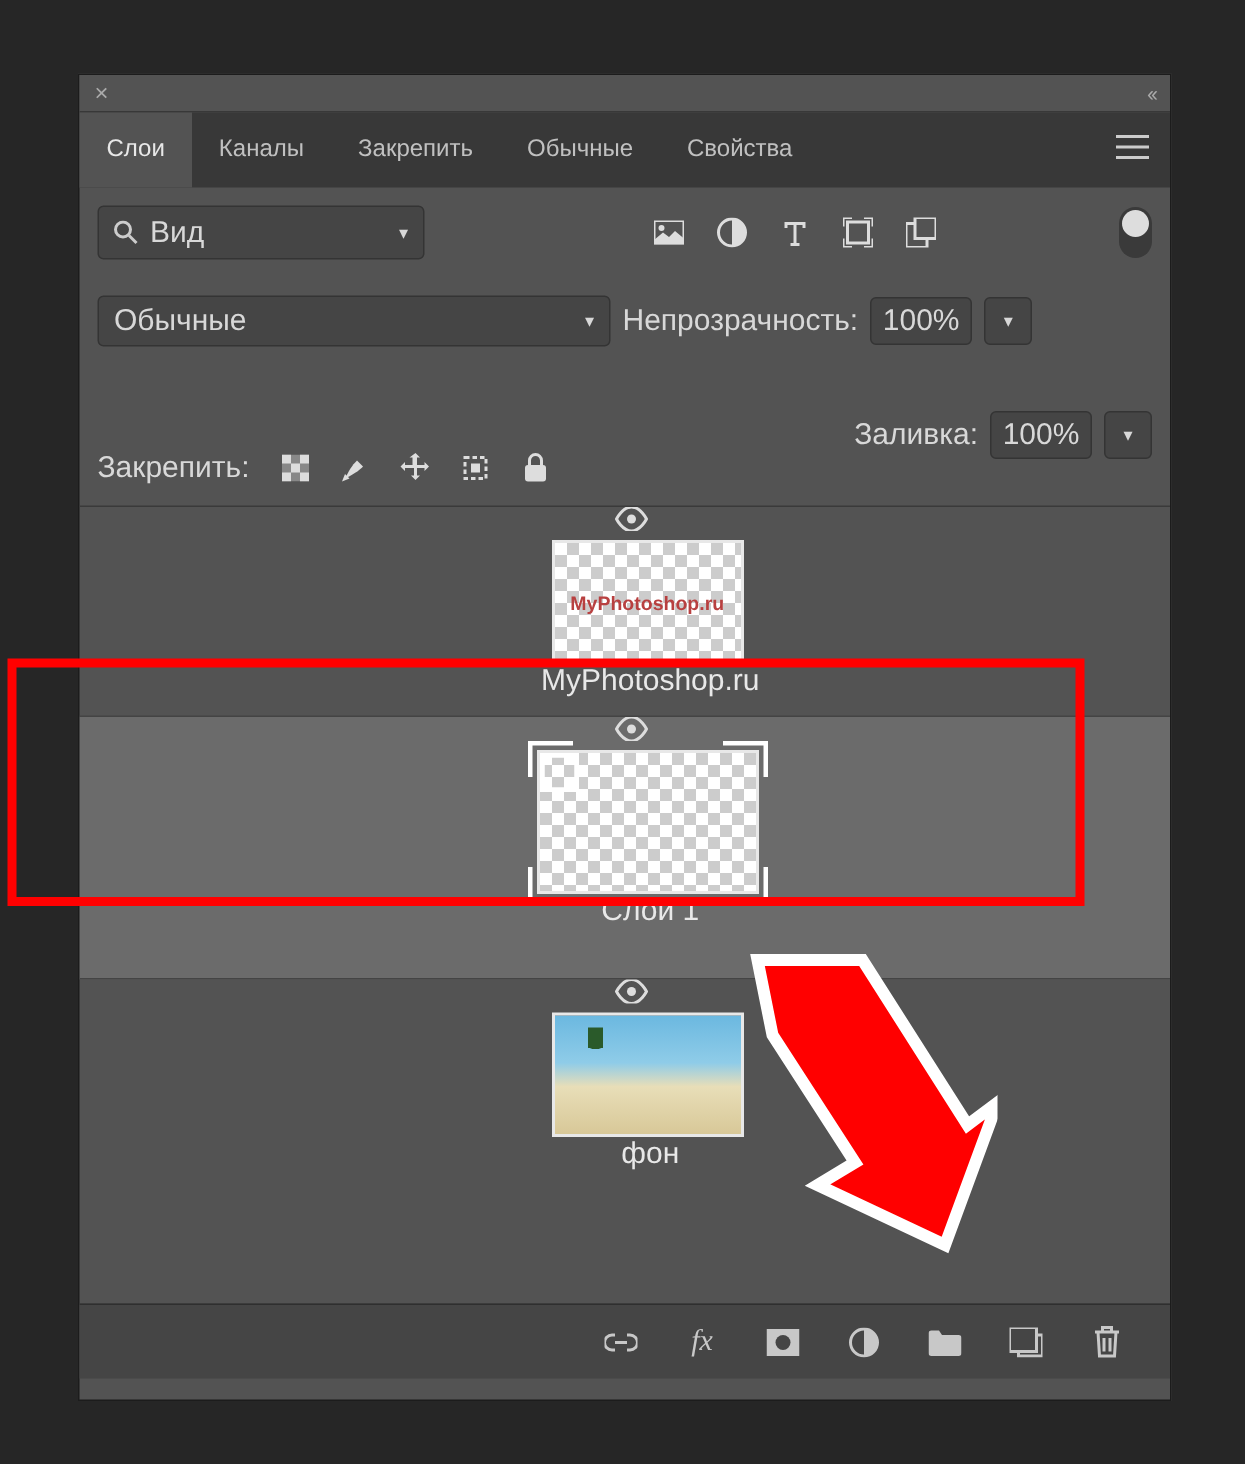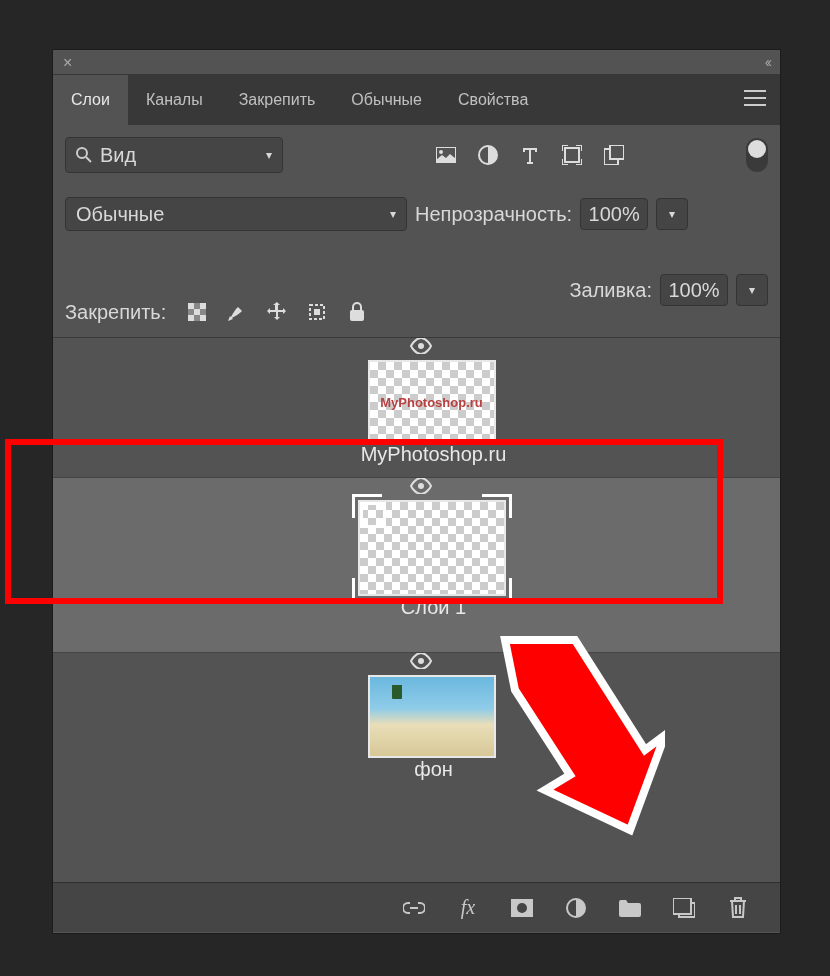--- a/index.html
+++ b/index.html
@@ -135,21 +135,21 @@
   }
   .arrow {
     position:absolute;
     left:475px; top:620px;
     width:190px; height:220px;
     z-index:6;
     pointer-events:none;
   }
   
   .bottom-bar {
-    position:absolute; bottom:1px; left:0; right:0;
+    position:absolute; bottom:14px; left:0; right:0;
     height:50px;
     background:#454545;
     border-top:1px solid #2f2f2f;
     display:flex; align-items:center; justify-content:flex-end;
     padding-right:30px;
     gap:30px;
   }
   .bicon { width:24px; height:24px; display:flex; align-items:center; justify-content:center; color:#c8c8c8; cursor:pointer;}
   .chev{font-size:12px;}
   svg { display:block; }

